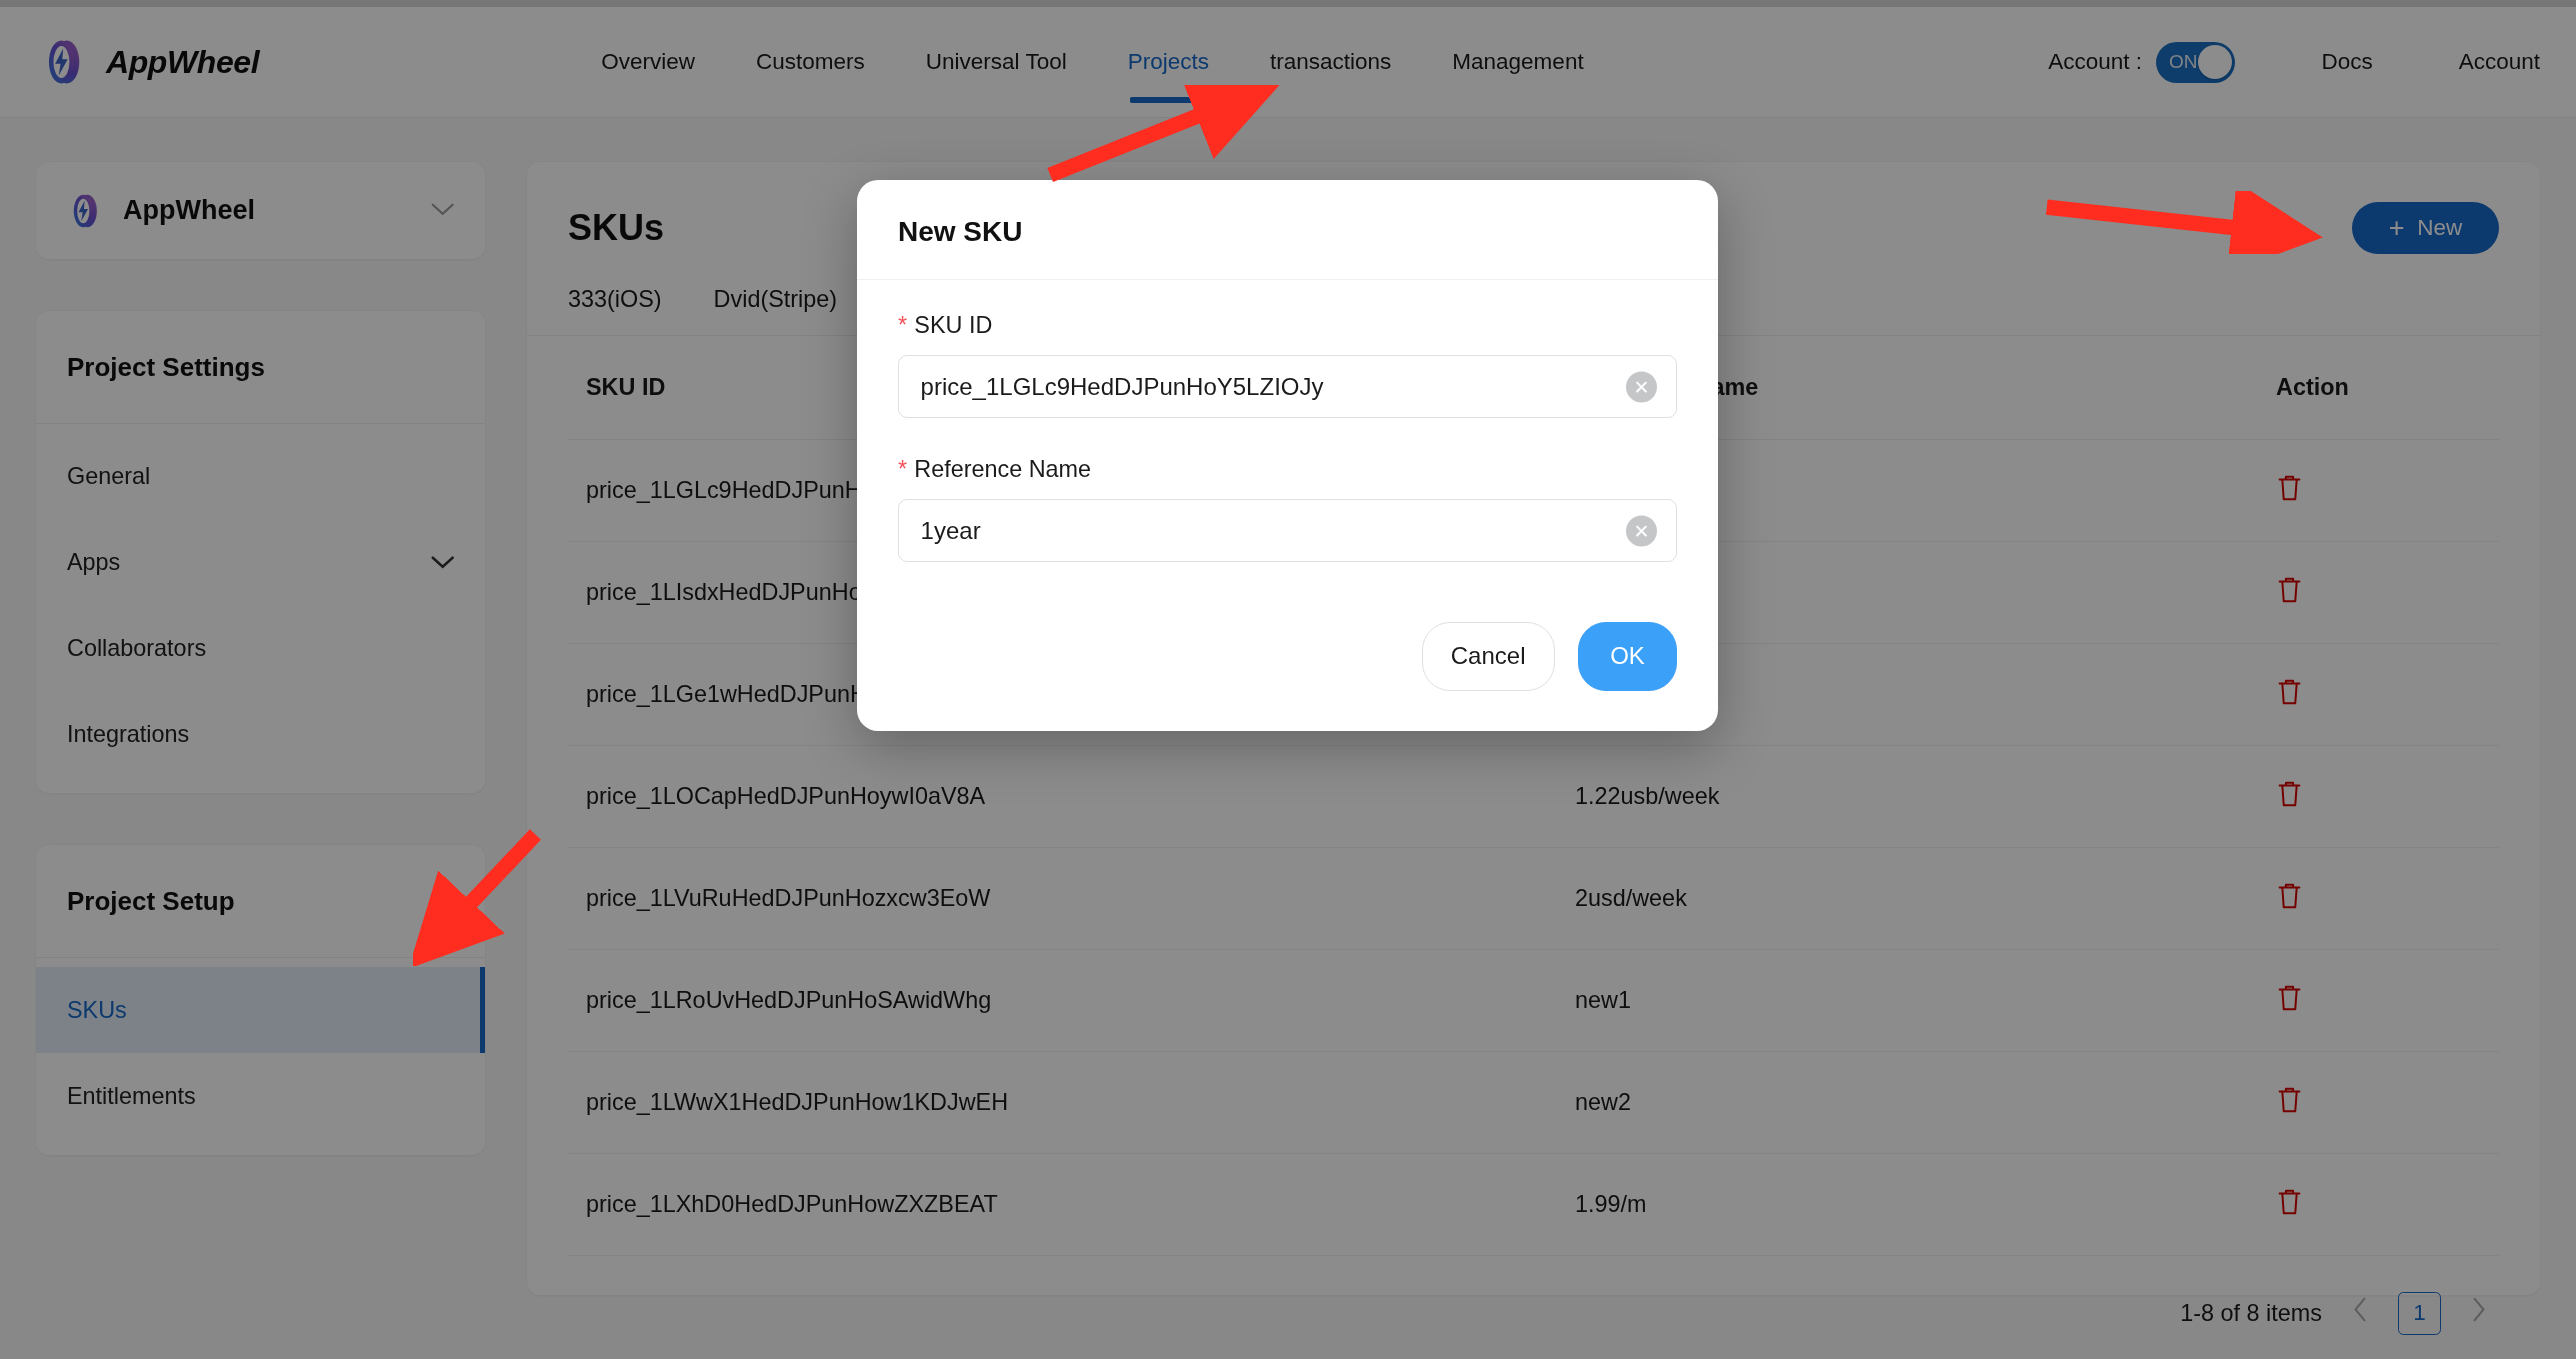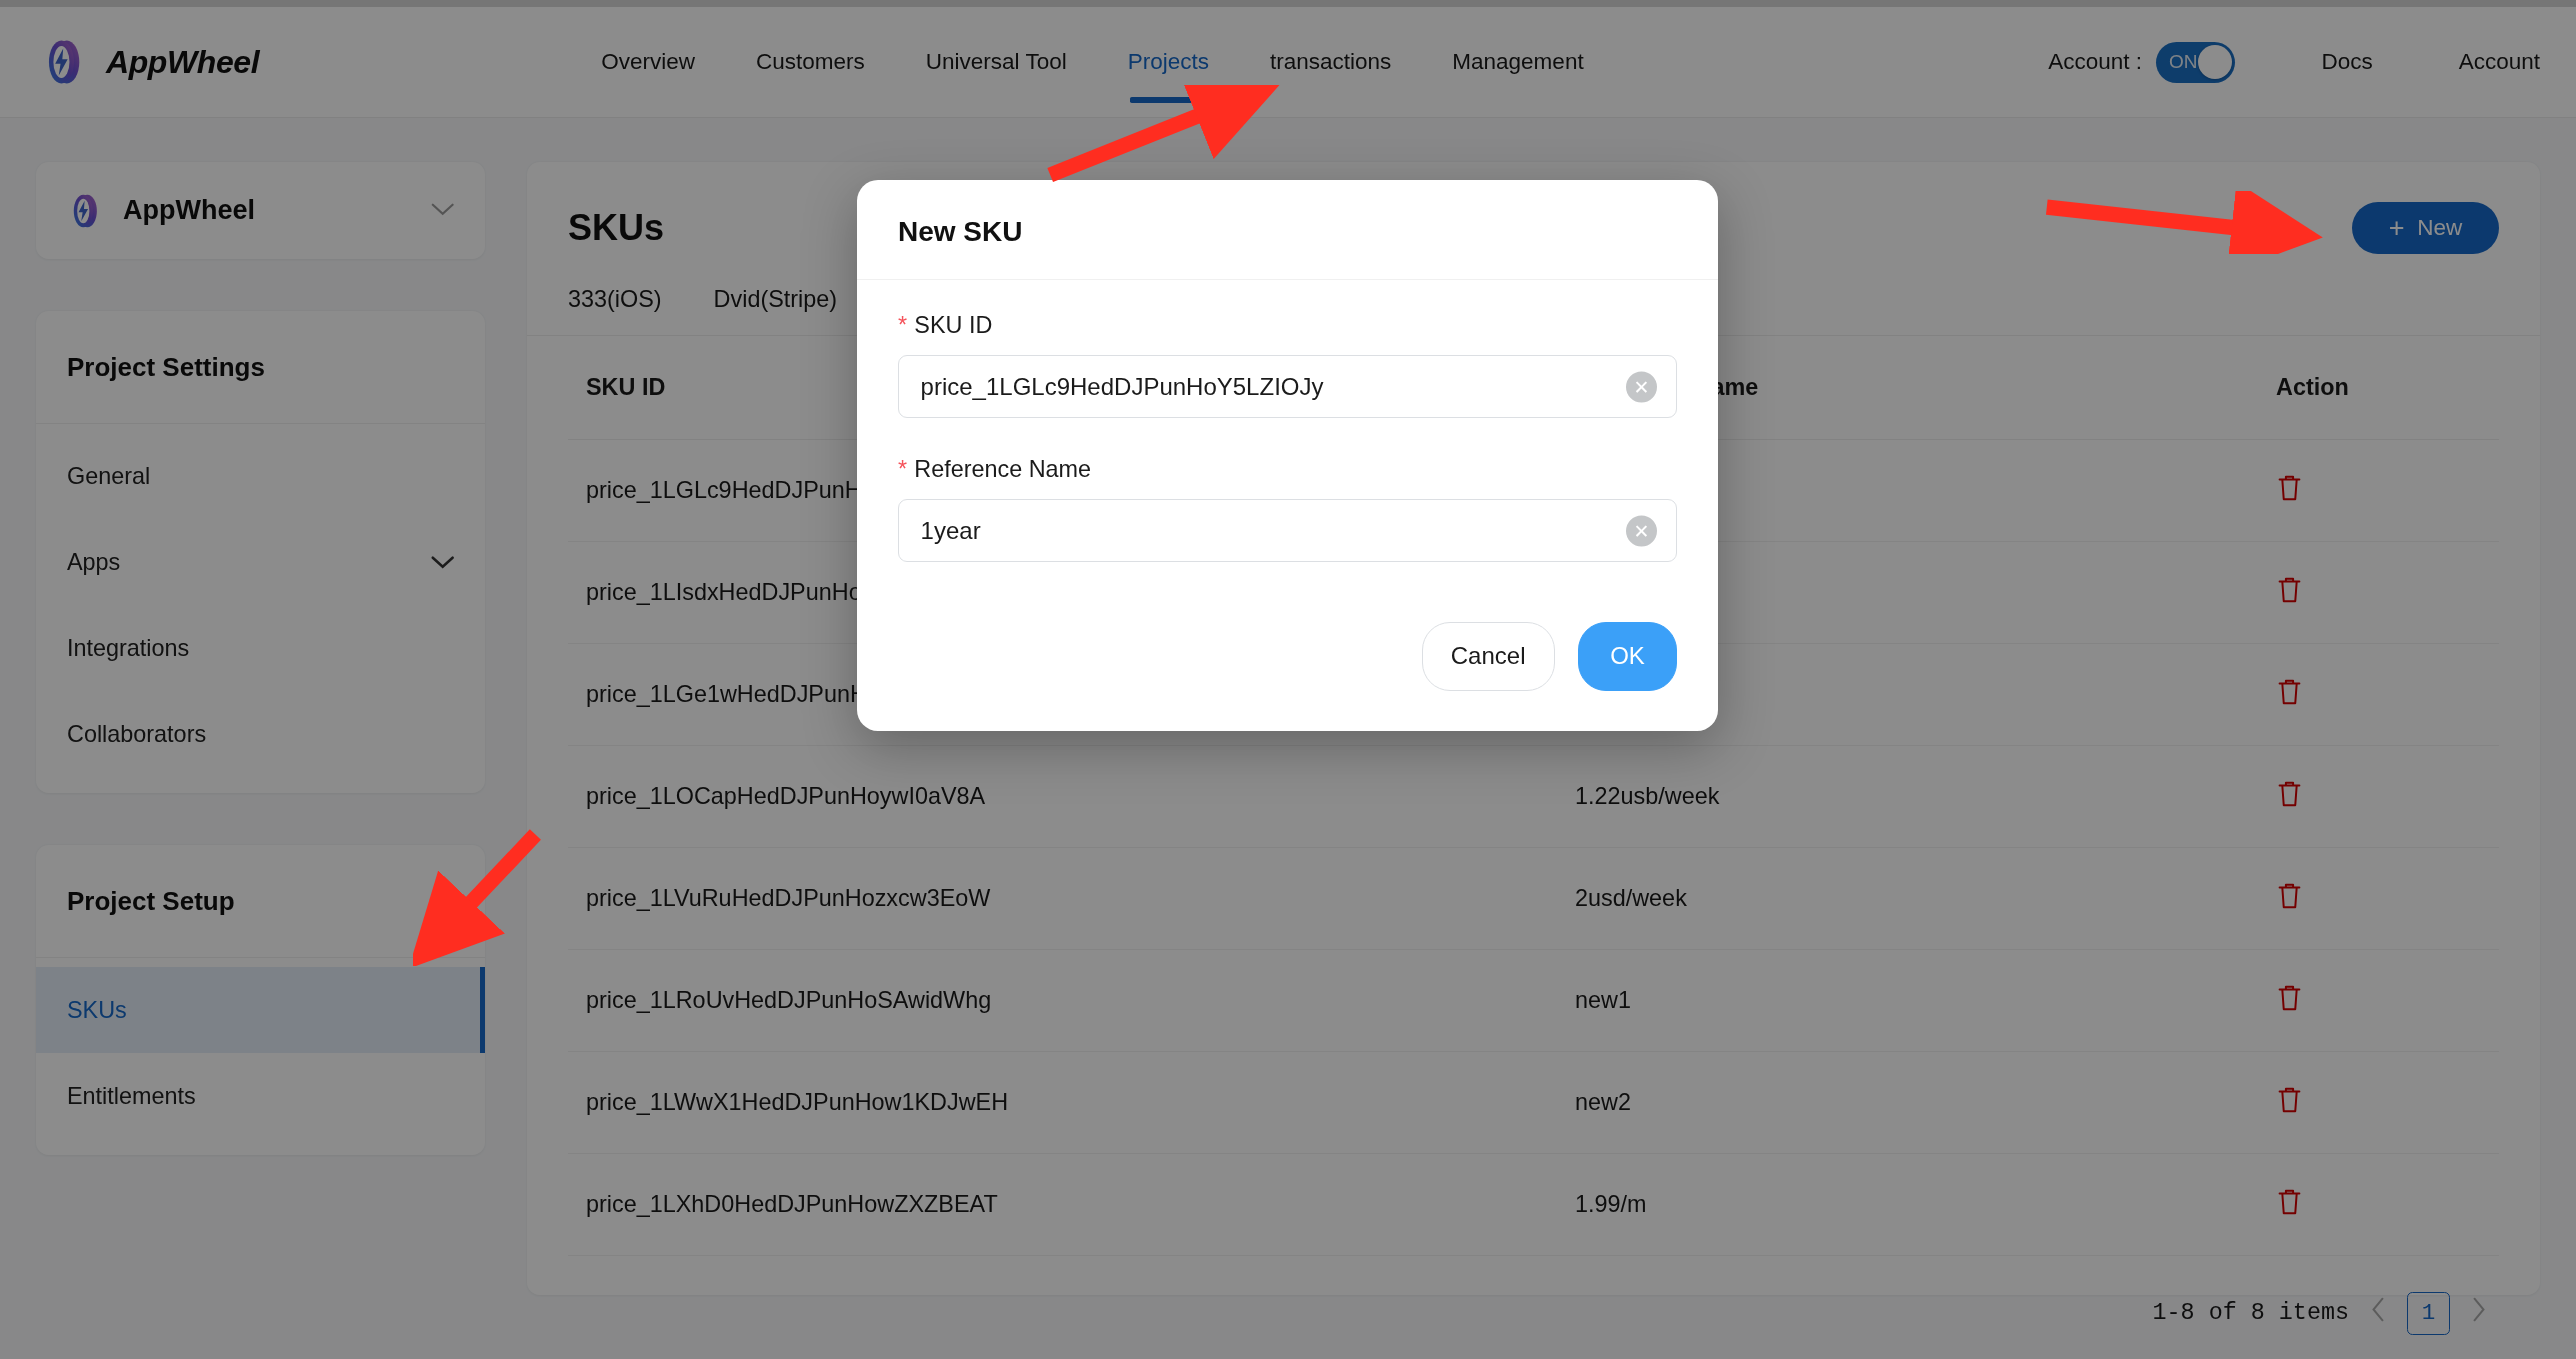--- a/index.html
+++ b/index.html
@@ -136,21 +136,21 @@
     font-size: 23.4px; color: #1b1b1b; padding: 32px 0 32px 18px;
     border-bottom: 0.9px solid #f0f0f0; white-space: nowrap; overflow: hidden;
   }
   col.c-sku { width: 989px; }
   col.c-ref { width: 701px; }
   col.c-act { width: 241px; }
   .trash { display: inline-block; cursor: pointer; }
 
   .pager {
     display: flex; align-items: center; justify-content: flex-end;
-    gap: 20px; padding: 36px 52px 0 41px; font-family: Liberation Mono, monospace;
+    gap: 29px; padding: 36px 52px 0 41px;
   }
   .pager-text { font-size: 23.4px; color: #1b1b1b; }
   .pg-arrow { color: #a8a8a8; font-size: 27px; cursor: pointer; user-select: none; }
   .pg-num {
     width: 43px; height: 43px; border: 1.8px solid #1668c8; border-radius: 5.4px;
     color: #1668c8; font-size: 22.5px; display: flex; align-items: center;
     justify-content: center; cursor: pointer;
   }
 
   
@@ -279,24 +279,24 @@
         </div>
         <div class="menu-item">
           <span>Apps</span>
           <span class="chev-sm">
             <svg width="23.4" height="14.4" viewBox="0 0 26 16">
                 <path d="M2 3 L13 13 L24 3" stroke="#333" stroke-width="2.8" fill="none" stroke-linecap="round"></path>
               </svg>
           </span>
         </div>
         <div class="menu-item">
+          <span>Collaborators</span>
+        </div>
+        <div class="menu-item">
           <span>Integrations</span>
-        </div>
-        <div class="menu-item">
-          <span>Collaborators</span>
         </div>
       </div>
     </div>
 
     <div class="card">
       <div class="section-title">Project Setup</div>
       <div class="menu">
         <div class="menu-item active">
           <span>SKUs</span>
         </div>

